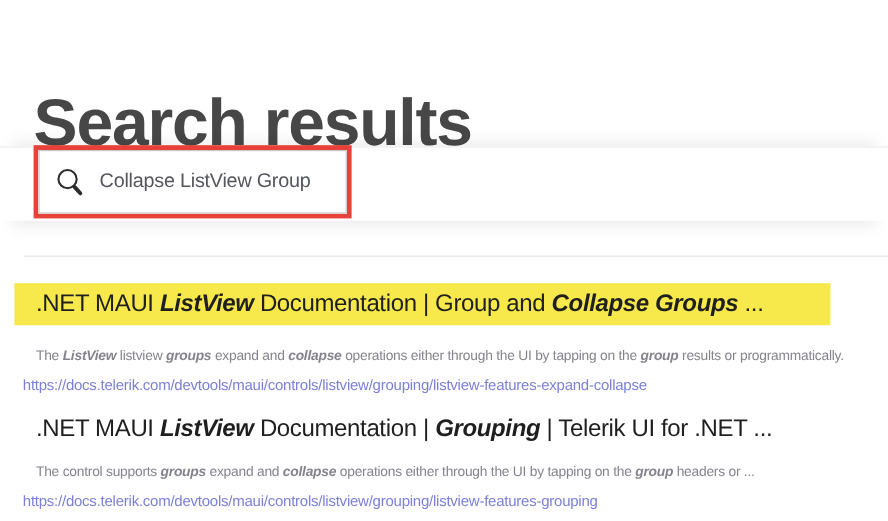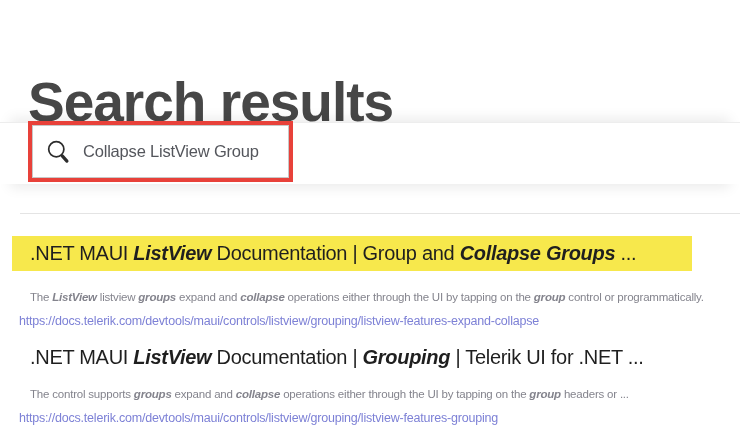--- a/index.html
+++ b/index.html
@@ -132,21 +132,21 @@
     <span class="search-query">Collapse ListView Group</span>
   </div>
 </div>
 
 <div class="divider"></div>
 
 <div class="highlight-band">
   <div class="result-title"><span>.NET MAUI </span><span class="b">ListView</span><span> Documentation | Group and </span><span class="b">Collapse Groups</span><span> ...</span></div>
 </div>
 
-<div class="result-desc desc1"><span>The </span><span class="b">ListView</span><span> listview </span><span class="b">groups</span><span> expand and </span><span class="b">collapse</span><span> operations either through the UI by tapping on the </span><span class="b">group</span><span> control or programmatically.</span></div>
+<div class="result-desc desc1"><span>The </span><span class="b">ListView</span><span> listview </span><span class="b">groups</span><span> expand and </span><span class="b">collapse</span><span> operations either through the UI by tapping on the </span><span class="b">group</span><span> results or programmatically.</span></div>
 
 <a class="result-url url1">https://docs.telerik.com/devtools/maui/controls/listview/grouping/listview-features-expand-collapse</a>
 
 <div class="result-title title2"><span>.NET MAUI </span><span class="b">ListView</span><span> Documentation | </span><span class="b">Grouping</span><span> | Telerik UI for .NET ...</span></div>
 
 <div class="result-desc desc2"><span>The control supports </span><span class="b">groups</span><span> expand and </span><span class="b">collapse</span><span> operations either through the UI by tapping on the </span><span class="b">group</span><span> headers or ...</span></div>
 
 <a class="result-url url2">https://docs.telerik.com/devtools/maui/controls/listview/grouping/listview-features-grouping</a>
 
 </body></html>

